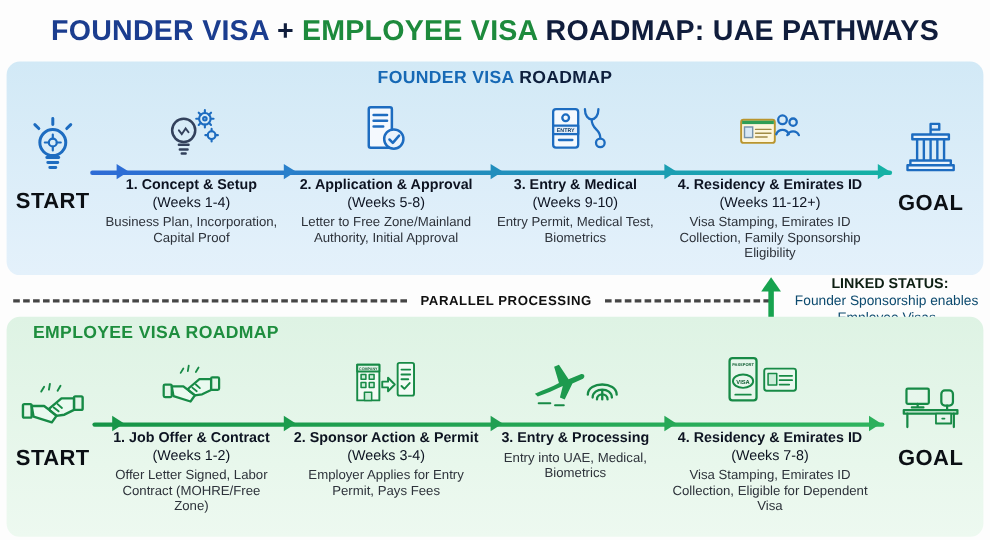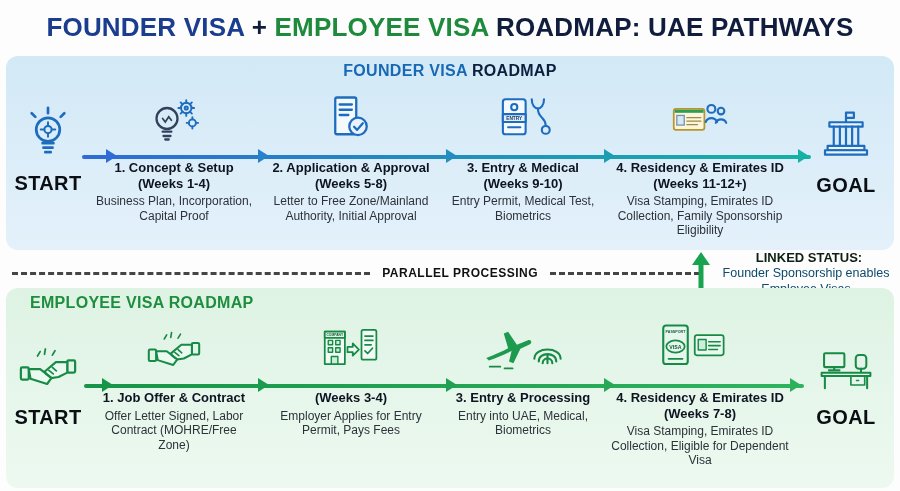--- a/index.html
+++ b/index.html
@@ -60,21 +60,21 @@
   .step-icon-wrap  { margin-top:36px; height:58px; }
   .employee-panel .step-icon-wrap { margin-top:34px; height:56px; }
   .start-icon-wrap { margin-top:50px; height:58px; }
   .goal-icon-wrap  { margin-top:52px; height:58px; }
   .employee-panel .start-icon-wrap,
   .employee-panel .goal-icon-wrap { margin-top:54px; height:56px; }
 
   .step-text  { margin-top:10px; padding:0 4px; }
   .employee-panel .step-text { margin-top:12px; }
   .step-title { font-size:13px; font-weight:800; line-height:1.2; color:#0d1321; }
-  .step-weeks { font-size:13px; font-weight:700; line-height:1.2; color:#0d1321; }
+  .step-weeks { font-size:13px; font-weight:400; line-height:1.2; color:#0d1321; }
   .step-desc  { font-size:12px; color:#2d323a; line-height:1.22; margin-top:3px; }
 
   .se-label { font-size:20px; font-weight:800; letter-spacing:.4px; margin-top:8px; color:#0b0f14; }
 
   
   .divider-row { position:absolute; left:12px; top:266px; width:688px;
                  display:flex; align-items:center; gap:12px; }
   .dash { border-top:3px dashed #454545; height:0; }
   .dash-left  { flex:1; }
   .dash-right { width:150px; }
@@ -268,20 +268,21 @@
             <path d="M20 16 l3 -5 M28 14 l1 -6 M37 15 l3 -5" stroke-width="2"></path>
             <rect x="1" y="29" width="9" height="14" rx="1.5"></rect>
             <rect x="54" y="21" width="9" height="14" rx="1.5"></rect>
             <path d="M54 23 L41 23 L28 34 L33.5 41.5 L44 40 L54 35 Z" fill="#eafaf0"></path>
             <path d="M10 31 L23 31 L36 41 L31 48 L12 42 Z" fill="#eafaf0"></path>
             <path d="M29 36 l5 4 M33 32.5 l5 4 M37 29 l4.5 4" stroke-width="2"></path>
           </svg>
         </div>
         <div class="step-text">
           <div class="step-title">1. Job Offer &amp; Contract</div>
+          <div class="step-weeks">(Weeks 1-2)</div>
           <div class="step-desc">Offer Letter Signed, Labor Contract (MOHRE/Free Zone)</div>
         </div>
       </div>
 
       <div class="tl-col col-s2">
         <div class="icon-wrap step-icon-wrap">
           <svg width="58" height="56" viewBox="0 0 64 64" fill="none" stroke="#178a46" stroke-width="2" stroke-linecap="round" stroke-linejoin="round">
             <rect x="2" y="11" width="23" height="37" fill="#f2fbf5"></rect>
             <rect x="2" y="11" width="23" height="7" fill="#e2f5e9"></rect>
             <text x="13.5" y="16.3" font-size="3.8" font-weight="bold" text-anchor="middle" fill="#0e5c31" stroke="none" font-family="Liberation Sans, sans-serif">COMPANY</text>
@@ -292,20 +293,21 @@
                 <rect x="14.5" y="29.5" width="5" height="5"></rect>
             </g>
             <rect x="9.5" y="39.5" width="7.5" height="8.5" fill="#cdeeda" stroke-width="1.6"></rect>
             <polygon points="28,28.5 34,28.5 34,24.5 41,31.5 34,38.5 34,34.5 28,34.5" fill="#eafaf0"></polygon>
             <rect x="44" y="9" width="17" height="34" rx="2" fill="#f2fbf5"></rect>
             <path d="M48 16 h9 M48 21 h9 M48 26 h7"></path>
             <path d="M48 33 l3 3 l5.5 -6"></path>
           </svg>
         </div>
         <div class="step-text">
+          <div class="step-title">2. Sponsor Action &amp; Permit</div>
           <div class="step-weeks">(Weeks 3-4)</div>
           <div class="step-desc">Employer Applies for Entry Permit, Pays Fees</div>
         </div>
       </div>
 
       <div class="tl-col col-s3">
         <div class="icon-wrap step-icon-wrap">
           <svg width="84" height="56" viewBox="0 0 96 64" fill="none" stroke="#178a46" stroke-width="2.4" stroke-linecap="round">
             <path d="M6 41 C16 37 24 34 31 30 L26 13 L31 11 L41 26 L53 21 C57 19 59 23 56 25.5 L45 30.5 L37 47 L32 45 L35 33 C27 37 17 41 9 44 Z" fill="#1d9a4e" stroke="none"></path>
             <path d="M10 51 h12 M27 53 h9" stroke-width="2.2"></path>

